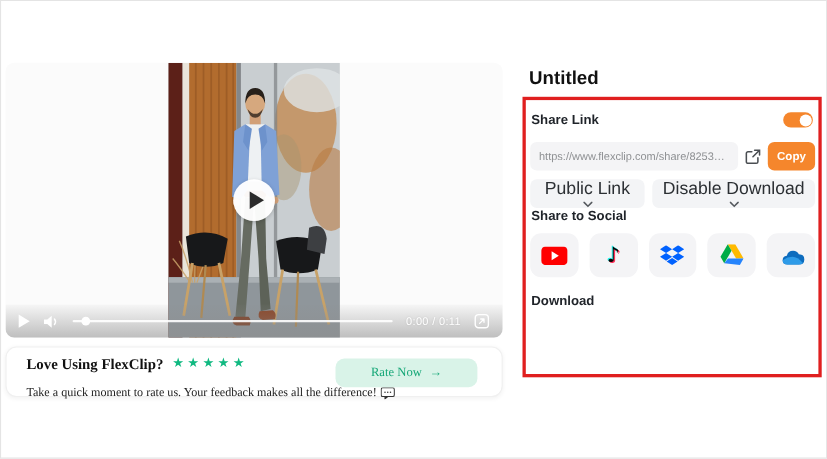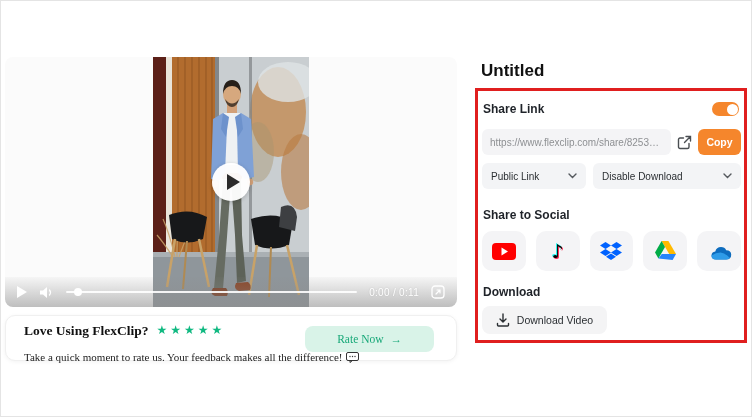--- a/index.html
+++ b/index.html
@@ -128,27 +128,27 @@
     flex:0 0 auto; width:43px; height:26px;
     border:none; border-radius:6px;
     color:#ffffff; font-size:10.5px; font-weight:bold;
     cursor:pointer;
   }
 
   .dd-row { display:flex; gap:7px; margin-top:8px; height:26px; }
   .dropdown {
     height:26px; background:#f3f4f6; border-radius:6px;
     display:flex; align-items:center; justify-content:space-between;
-    padding:0 9px; font-size:10px; color:#2b2f33; cursor:pointer;
+    padding:0 9px; font-size:16px; color:#2b2f33; cursor:pointer;flex-direction:column;
   }
   .dd-visibility { width:104px; }
   .dd-download { flex:1; }
   .chev { display:flex; }
 
-  .social-label { margin-top:19px; margin-left:1px; }
+  .social-label { margin-left:1px; }
   .social-row { display:flex; gap:10px; margin-top:9px; }
   .social-tile {
     width:44px; height:40px; border-radius:10px; background:#f4f4f6;
     display:flex; align-items:center; justify-content:center; cursor:pointer;
   }
   .tiktok-note {
     font-size:19px; font-weight:bold; color:#050505;
     text-shadow:-1px -1px 0 #25f4ee, 1px 1px 0 #fe2c55;
     font-family:"DejaVu Sans", sans-serif; line-height:1;
   }
@@ -371,21 +371,14 @@
     <div class="social-tile">
       <svg width="26" height="17" viewBox="0 0 26 17">
         <path d="M10 16.5 q-4.5 0 -4.5 -4 q0 -3.5 3.8 -4 q1 -4.5 5.7 -4.5 q3.8 0 5.2 3.2 q5 0 5 4.6 q0 4.7 -5 4.7 z" fill="#0D6CBE"></path>
         <path d="M5.5 12.5 q0 4 4.5 4 h10 q2.5 0 3.9 -1.4 q-5 -5.6 -9.4 -5.6 q-4.5 0 -9 3 z" fill="#2E9BE8"></path>
       </svg>
     </div>
   </div>
 
   <div class="section-label download-label">Download</div>
 
-  <button class="dl-btn">
-    <svg width="14" height="14" viewBox="0 0 14 14">
-      <path d="M7 1 V8.5 M4 6 L7 9 L10 6" fill="none" stroke="#2b2f33" stroke-width="1.4" stroke-linecap="round" stroke-linejoin="round"></path>
-      <path d="M1.5 10.5 V12 a1 1 0 0 0 1 1 h9 a1 1 0 0 0 1 -1 V10.5" fill="none" stroke="#2b2f33" stroke-width="1.4" stroke-linecap="round"></path>
-    </svg>
-    <span>Download Video</span>
-  </button>
 
 </div>
 
 </body></html>

